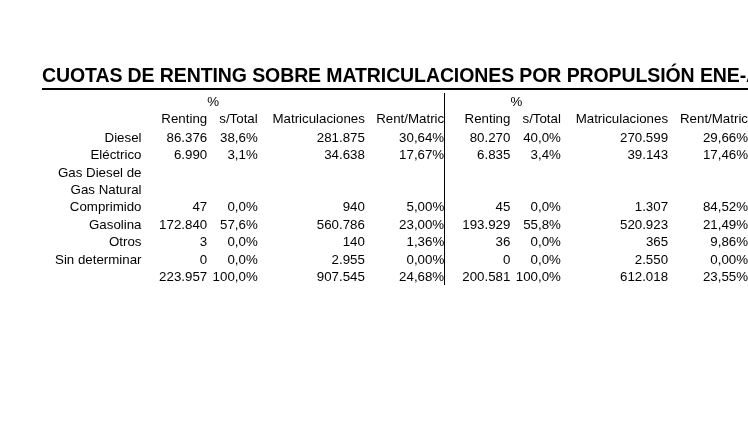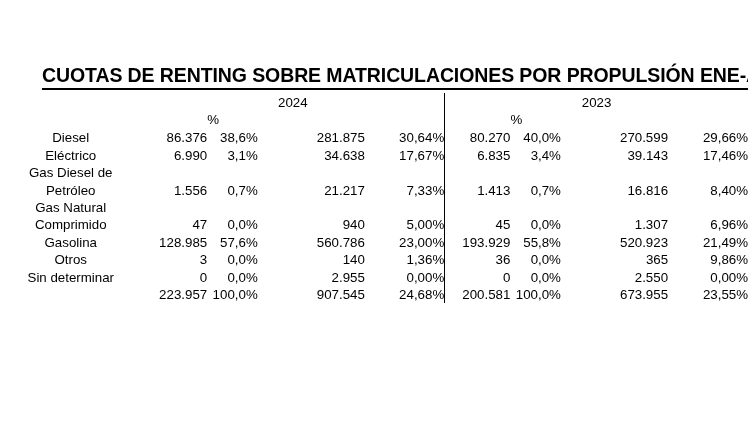--- a/index.html
+++ b/index.html
@@ -75,21 +75,21 @@
   col.c-rent2  { width: 65px;  }
   col.c-pct2   { width: 50px;  }
   col.c-matr2  { width: 106px; }
   col.c-rm2    { width: 79px;  }
 
   .num {
     text-align: right;
     padding-right: 3px;
   }
   .lbl {
-    text-align: center;
+    text-align: right;
     padding-left: 5px;
   }
   .hd {
     text-align: right;
     padding-right: 3px;
   }
 
   
   .divleft { border-left: 1.4px solid #000; }
 
@@ -124,38 +124,44 @@
           <col class="c-pct">
           <col class="c-matr">
           <col class="c-rm">
         <col class="c-rent2">
           <col class="c-pct2">
           <col class="c-matr2">
           <col class="c-rm2">
       </colgroup>
       <tbody>
 
-        <tr class="yearrow">
-          <td></td>
-          <td class="yeartitle" colspan="4">2024</td>
-          <td class="yeartitle divleft" colspan="4">2023</td>
-        </tr>
 
         <tr>
           <td></td>
           <td></td>
           <td class="pctmark">%</td>
           <td></td>
           <td></td>
           <td class="divleft"></td>
           <td class="pctmark">%</td>
           <td></td>
           <td></td>
         </tr>
 
+        <tr>
+          <td class="lbl"></td>
+          <td class="hd">Renting</td>
+          <td class="hd">s/Total</td>
+          <td class="hd">Matriculaciones</td>
+          <td class="hd">Rent/Matric</td>
+          <td class="hd divleft">Renting</td>
+          <td class="hd">s/Total</td>
+          <td class="hd">Matriculaciones</td>
+          <td class="hd">Rent/Matric</td>
+        </tr>
 
         <tr class="spacer-row">
             <td colspan="5"></td>
             <td class="divleft" colspan="4"></td>
           </tr>
 
         <tr class="datarow">
           <td class="lbl">Diesel</td>
           <td class="num">86.376</td>
           <td class="num">38,6%</td>
@@ -184,31 +190,20 @@
           <td class="num"></td>
           <td class="num"></td>
           <td class="num"></td>
           <td class="num"></td>
           <td class="num divleft"></td>
           <td class="num"></td>
           <td class="num"></td>
           <td class="num"></td>
         </tr>
 
-        <tr class="datarow">
-          <td class="lbl">Petróleo</td>
-          <td class="num">1.556</td>
-          <td class="num">0,7%</td>
-          <td class="num">21.217</td>
-          <td class="num">7,33%</td>
-          <td class="num divleft">1.413</td>
-          <td class="num">0,7%</td>
-          <td class="num">16.816</td>
-          <td class="num">8,40%</td>
-        </tr>
 
         <tr class="datarow">
           <td class="lbl">Gas Natural</td>
           <td class="num"></td>
           <td class="num"></td>
           <td class="num"></td>
           <td class="num"></td>
           <td class="num divleft"></td>
           <td class="num"></td>
           <td class="num"></td>
@@ -217,26 +212,26 @@
 
         <tr class="datarow">
           <td class="lbl">Comprimido</td>
           <td class="num">47</td>
           <td class="num">0,0%</td>
           <td class="num">940</td>
           <td class="num">5,00%</td>
           <td class="num divleft">45</td>
           <td class="num">0,0%</td>
           <td class="num">1.307</td>
-          <td class="num">6,96%</td>
+          <td class="num">84,52%</td>
         </tr>
 
         <tr class="datarow">
           <td class="lbl">Gasolina</td>
-          <td class="num">128.985</td>
+          <td class="num">172.840</td>
           <td class="num">57,6%</td>
           <td class="num">560.786</td>
           <td class="num">23,00%</td>
           <td class="num divleft">193.929</td>
           <td class="num">55,8%</td>
           <td class="num">520.923</td>
           <td class="num">21,49%</td>
         </tr>
 
         <tr class="datarow">
@@ -264,21 +259,21 @@
         </tr>
 
         <tr class="totalrow">
           <td class="lbl"></td>
           <td class="num">223.957</td>
           <td class="num">100,0%</td>
           <td class="num">907.545</td>
           <td class="num">24,68%</td>
           <td class="num divleft">200.581</td>
           <td class="num">100,0%</td>
-          <td class="num">673.955</td>
+          <td class="num">612.018</td>
           <td class="num">23,55%</td>
         </tr>
 
       </tbody>
     </table>
   </div>
 
 </div>
 
 </body></html>

